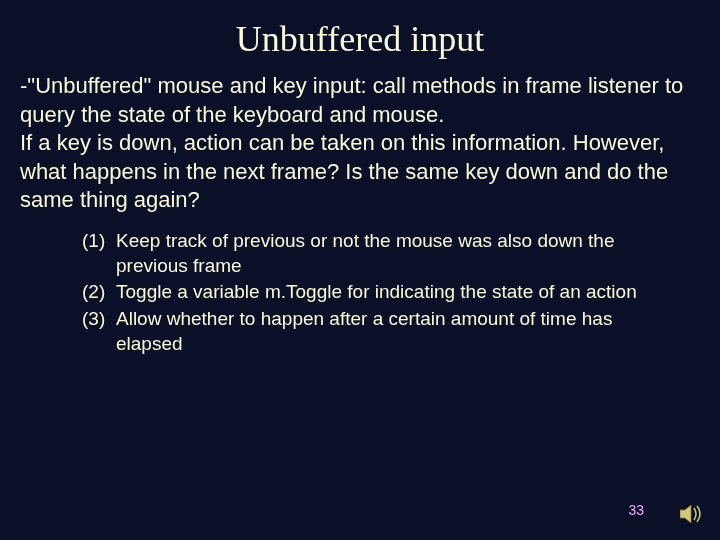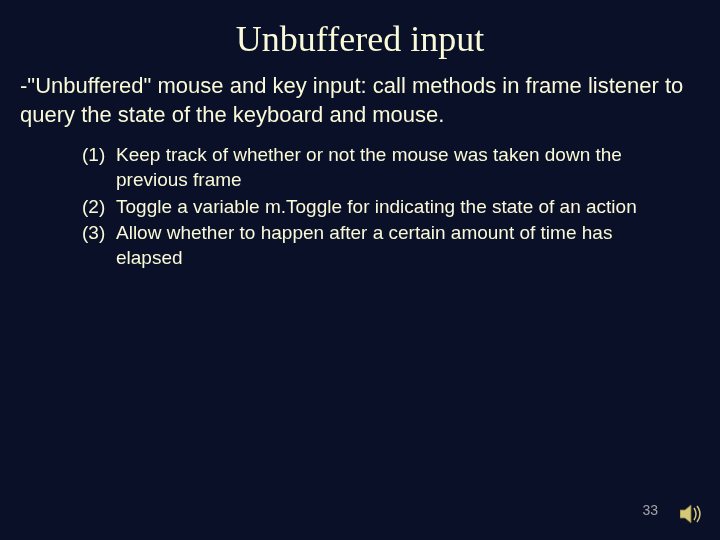--- a/index.html
+++ b/index.html
@@ -47,48 +47,49 @@
   }
   .sub-marker {
     min-width: 34px;
   }
   .sub-text {
     flex: 1;
   }
   .page-number {
     position: absolute;
     bottom: 22px;
-    right: 62px;
+    right: 76px;
     font-size: 14px;
-    color: #a3a3a3;
+    color: #f0abfc;
   }
   .sound-icon {
     position: absolute;
     bottom: 16px;
     right: 16px;
     width: 24px;
     height: 20px;
   }
   .sound-icon svg { display: block; }
 </style>
 </head>
 <body>
 
 <div class="slide">
 
   <h1 class="title">Unbuffered input</h1>
 
   <div class="body-main">
     <div>-"Unbuffered" mouse and key input: call methods in frame listener to query the state of the keyboard and mouse.</div>
+    <div>If a key is down, action can be taken on this information. However, what happens in the next frame? Is the same key down and do the same thing again?</div>
   </div>
 
   <div class="sublist">
     <div class="sub-item">
       <span class="sub-marker">(1)</span>
-      <span class="sub-text">Keep track of whether or not the mouse was taken down the previous frame</span>
+      <span class="sub-text">Keep track of previous or not the mouse was also down the previous frame</span>
     </div>
     <div class="sub-item">
       <span class="sub-marker">(2)</span>
       <span class="sub-text">Toggle a variable m.Toggle for indicating the state of an action</span>
     </div>
     <div class="sub-item">
       <span class="sub-marker">(3)</span>
       <span class="sub-text">Allow whether to happen after a certain amount of time has elapsed</span>
     </div>
   </div>

